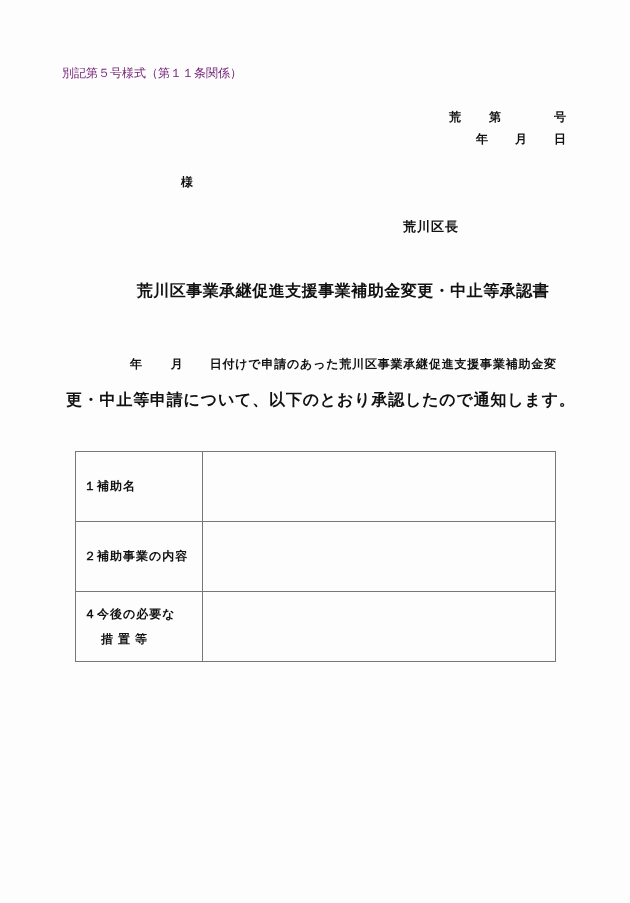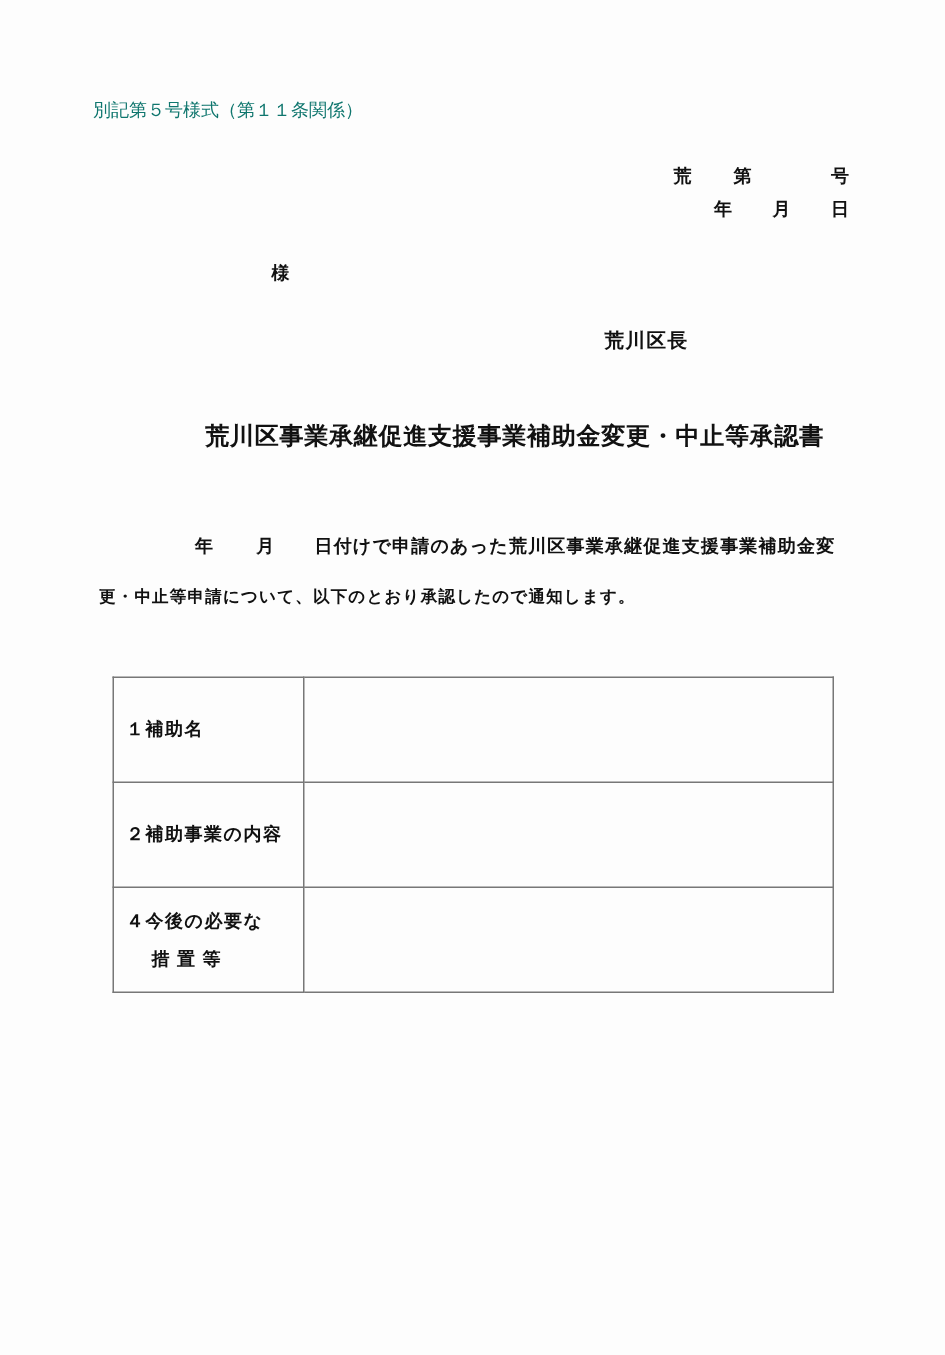--- a/index.html
+++ b/index.html
@@ -1,26 +1,26 @@
 <!DOCTYPE html>
 <html><head>
 <meta charset="utf-8">
 <style>
   html, body { margin:0; padding:0; }
   body { width:630px; height:903px; background:#fdfdfd; position:relative; overflow:hidden;
          font-family:"DejaVu Sans", "Liberation Sans", sans-serif; color:#111; }
   .abs { position:absolute; white-space:nowrap; }
-  .form-ref { left:62px; top:65px; font-size:12px; font-family:"DejaVu Serif","Liberation Serif",serif; color:#0f766e; }
+  .form-ref { left:62px; top:65px; font-size:12px; font-family:"DejaVu Serif","Liberation Serif",serif; color:#701a75; }
   .docno { top:109px; font-size:12px; font-weight:bold; }
   .date { top:131px; font-size:12px; font-weight:bold; }
   .addressee { left:181px; top:174px; font-size:12px; font-weight:bold; }
   .issuer { left:403px; top:218px; font-size:13px; font-weight:bold; letter-spacing:1px; }
   .title { left:0; width:630px; text-align:center; top:281px; font-size:16px; font-weight:bold; letter-spacing:0.5px;margin-left:28px; }
   .body1 { left:66px; top:356px; font-size:12px; font-weight:bold; letter-spacing:0.8px; }
-  .body2 { left:66px; top:390px; font-size:11px; font-weight:bold; letter-spacing:0.8px; }
+  .body2 { left:66px; top:390px; font-size:16px; font-weight:bold; letter-spacing:0.8px; }
   .sp { display:inline-block; }
   table.approval { position:absolute; left:75px; top:451px; width:481px; border-collapse:collapse;padding-left:12px; }
   table.approval td { border:1px solid #777; height:69px; padding:0; vertical-align:middle; }
   table.approval td.label { width:118px; font-size:12px; font-weight:bold; padding-left:8px; letter-spacing:1px; }
   table.approval td.val { }
   .wide { letter-spacing:5px; }
   .indent { display:block; padding-left:17px; letter-spacing:5px; margin-top:8px; }
 </style>
 </head>
 <body>

